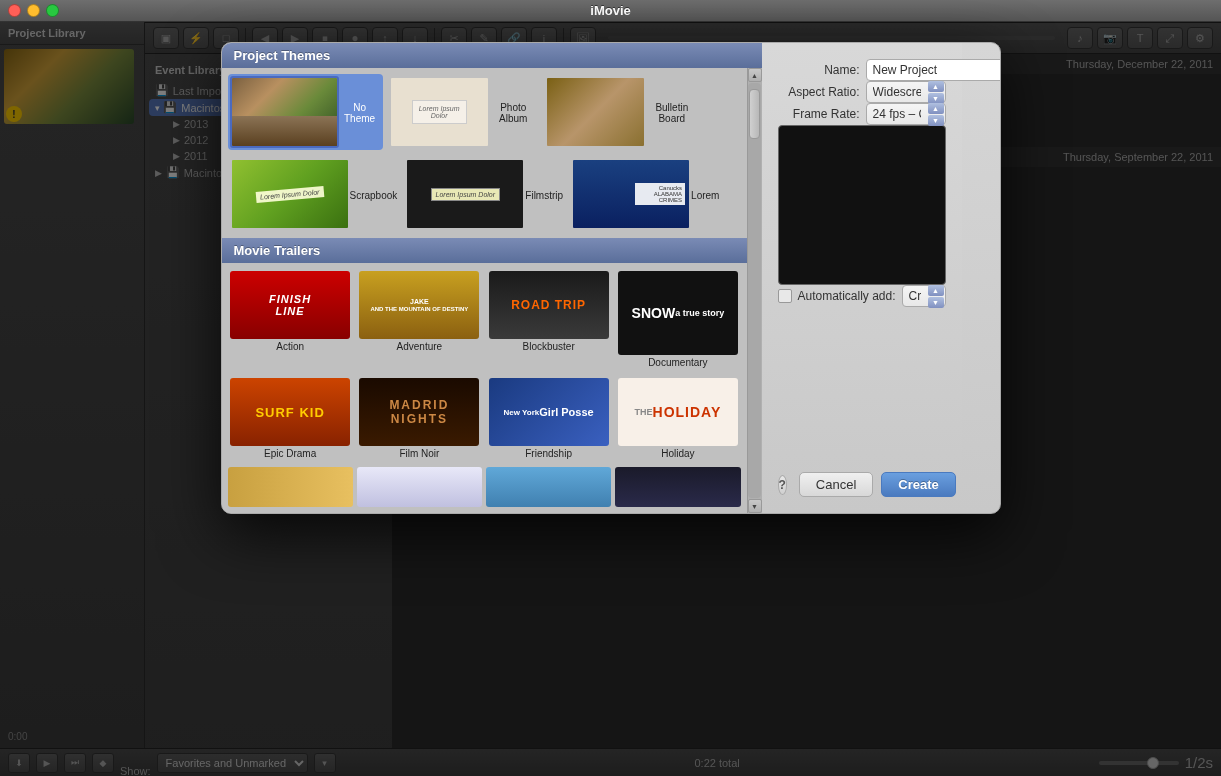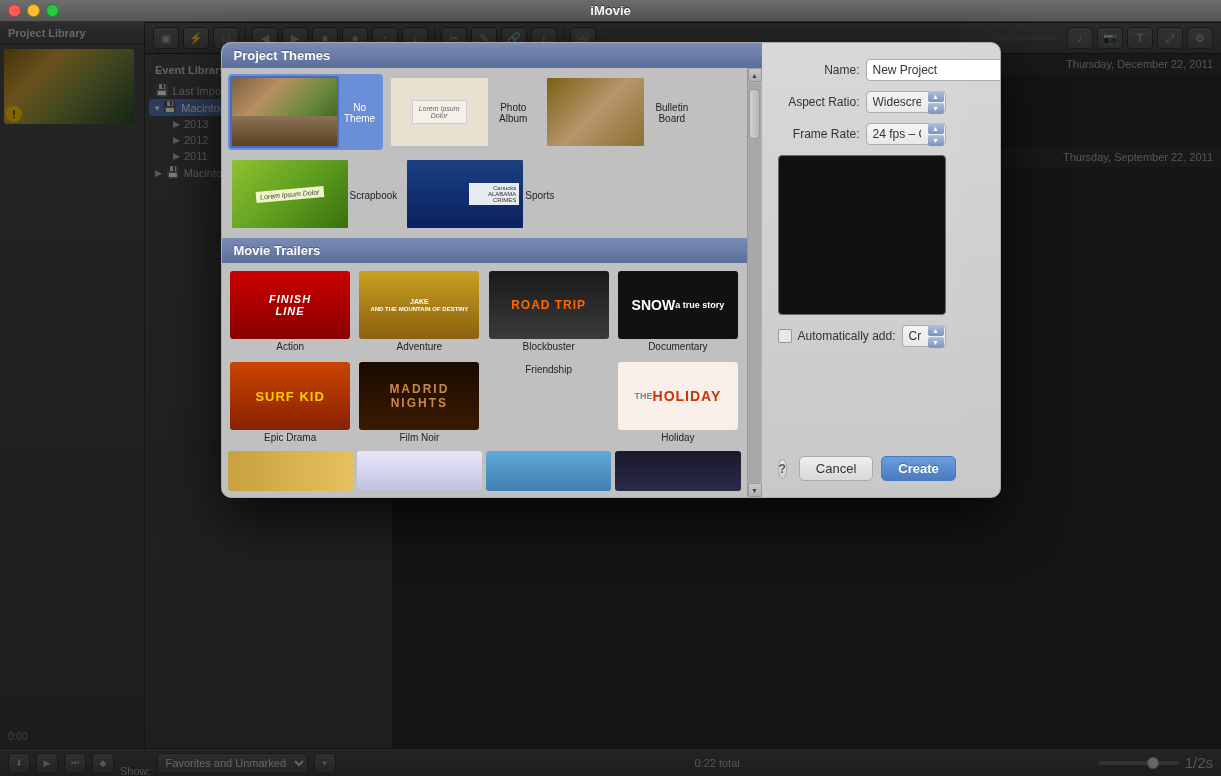--- a/index.html
+++ b/index.html
@@ -197,21 +197,20 @@
       margin-top: 2px;
     }
 
     
     .dialog-right {
       width: 200px;
       background: linear-gradient(to bottom, #d8d8d8, #c8c8c8);
       padding: 16px;
       display: flex;
       flex-direction: column;
-      gap: 10px;
     }
 
     .form-row {
       display: flex;
       align-items: center;
       gap: 6px;
     }
 
     .form-label {
       font-size: 12px;
@@ -752,29 +751,37 @@
 
             <div class="theme-item">
               <div class="theme-thumbnail">
                 <div style="width:100%;height:100%;background:linear-gradient(135deg,#90c030,#60a020,#3a7010);display:flex;align-items:center;justify-content:center;">
                   <div style="background:rgba(255,255,220,0.9);padding:2px 4px;font-size:7px;font-style:italic;color:#444;transform:rotate(-5deg);">Lorem Ipsum Dolor</div>
                 </div>
               </div>
               <span class="theme-label">Scrapbook</span>
             </div>
 
+            <div class="theme-item">
+              <div class="theme-thumbnail">
+                <div style="width:100%;height:100%;background:#1a1a1a;display:flex;align-items:center;justify-content:center;">
+                  <div style="background:rgba(255,255,200,0.9);padding:2px 4px;font-size:7px;font-style:italic;color:#444;border:1px solid #888;">Lorem Ipsum Dolor</div>
+                </div>
+              </div>
+              <span class="theme-label">Filmstrip</span>
+            </div>
 
 
             <div class="theme-item">
               <div class="theme-thumbnail">
                 <div style="width:100%;height:100%;background:linear-gradient(to bottom,#1a4080,#0a2060);display:flex;flex-direction:column;align-items:flex-end;justify-content:center;padding:4px;">
                   <div style="background:rgba(255,255,255,0.9);width:50px;padding:2px 3px;font-size:6px;color:#333;text-align:right;">Canucks<br>ALABAMA CRIMES</div>
                 </div>
               </div>
-              <span class="theme-label">Sports</span>
+              <span class="theme-label">Lorem</span>
             </div>
           </div>
 
           <div class="section-header">Movie Trailers</div>
 
           <div style="display:grid;grid-template-columns:repeat(4,1fr);gap:4px;padding:6px;background:#c0c0c0;">
 
             <div class="trailer-item">
               <div class="trailer-thumbnail" style="background:linear-gradient(to bottom,#cc0000,#880000);color:#fff;font-size:11px;font-weight:900;font-style:italic;letter-spacing:1px;width:120px;height:68px;">
                 <div style="text-align:center;padding:4px;">FINISH<br>LINE</div>
@@ -790,21 +797,21 @@
             </div>
 
             <div class="trailer-item">
               <div class="trailer-thumbnail" style="background:linear-gradient(to bottom,#1a1a1a,#3a3a3a);color:#ff6600;font-size:12px;font-weight:900;letter-spacing:1px;width:120px;height:68px;">
                 <div style="text-align:center;padding:4px;">ROAD TRIP</div>
               </div>
               <span class="trailer-label">Blockbuster</span>
             </div>
 
             <div class="trailer-item">
-              <div class="trailer-thumbnail" style="background:#111;color:#fff;font-size:9px;text-align:center;padding:8px 4px;width:120px;height:68px;">
+              <div class="trailer-thumbnail" style="background:#111;color:#fff;font-size:9px;text-align:center;padding:8px 4px;width:120px;height:84px;">
                 <div style="font-size:14px;font-weight:bold;">SNOW</div>
                 <div style="font-size:9px;">a true story</div>
               </div>
               <span class="trailer-label">Documentary</span>
             </div>
           </div>
 
           <div style="display:grid;grid-template-columns:repeat(4,1fr);gap:4px;padding:0 6px 6px;background:#c0c0c0;">
 
             <div class="trailer-item">
@@ -815,20 +822,24 @@
             </div>
 
             <div class="trailer-item">
               <div class="trailer-thumbnail" style="background:linear-gradient(to bottom,#1a0a00,#3a1a00);color:#cc8844;font-size:9px;text-align:center;padding:4px;width:120px;height:68px;">
                 <div style="font-size:12px;font-weight:bold;letter-spacing:2px;">MADRID<br>NIGHTS</div>
               </div>
               <span class="trailer-label">Film Noir</span>
             </div>
 
             <div class="trailer-item">
+              <div class="trailer-thumbnail" style="background:linear-gradient(135deg,#1a3a80,#3a60c0);color:#fff;font-size:9px;text-align:center;padding:4px;width:120px;height:68px;">
+                <div style="font-size:8px;">New York</div>
+                <div style="font-size:11px;font-weight:bold;">Girl Posse</div>
+              </div>
               <span class="trailer-label">Friendship</span>
             </div>
 
             <div class="trailer-item">
               <div class="trailer-thumbnail" style="background:#f8f0e8;color:#333;font-size:10px;font-weight:bold;text-align:center;padding:4px;width:120px;height:68px;">
                 <div style="font-size:9px;color:#888;">THE</div>
                 <div style="font-size:14px;color:#cc3300;font-weight:900;letter-spacing:1px;">HOLIDAY</div>
               </div>
               <span class="trailer-label">Holiday</span>
             </div>

